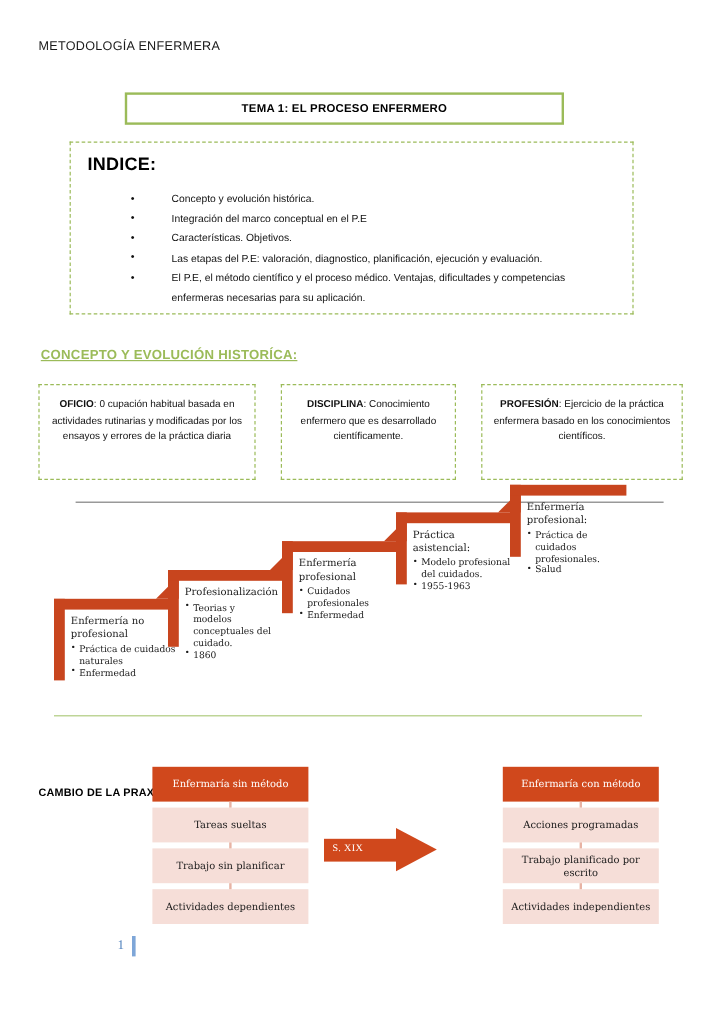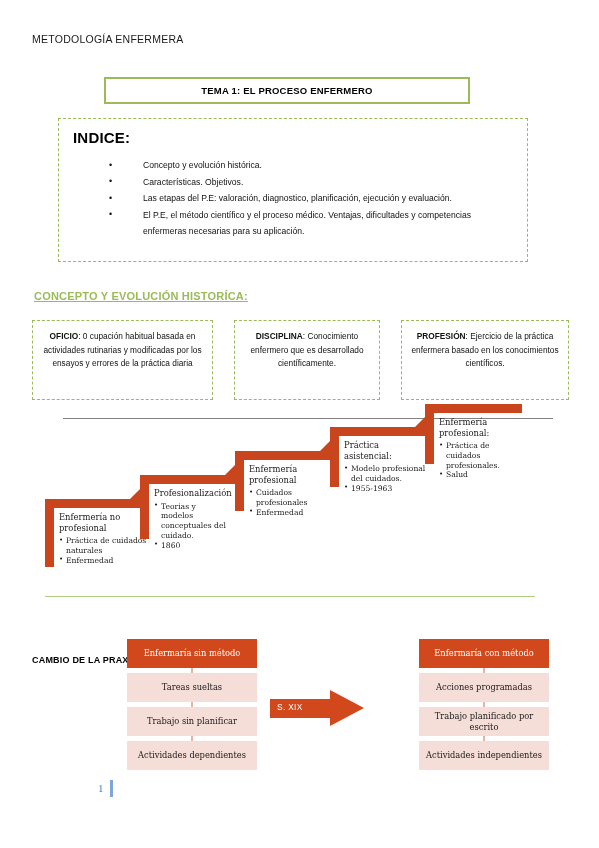--- a/index.html
+++ b/index.html
@@ -288,21 +288,21 @@
     height: 0;
     border-top: 18px solid transparent;
     border-bottom: 18px solid transparent;
     border-left: 34px solid #D0481C;
   }
   .big-arrow .lbl {
     position: absolute;
     left: 7px;
     top: 12px;
     color: #ffffff;
-    font-family: Liberation Sans, sans-serif;
+    font-family: Liberation Serif, serif;
     font-size: 8.4px;
     letter-spacing: 0.3px;
   }
 
   
   .page-num {
     position: absolute;
     left: 98px;
     top: 782px;
     font-size: 11px;
@@ -326,20 +326,21 @@
   <div class="doc-header">METODOLOGÍA ENFERMERA</div>
 
   <div class="title-box">
     <span>TEMA 1: EL PROCESO ENFERMERO</span>
   </div>
 
   <div class="indice-box">
     <div class="indice-title">INDICE:</div>
     <ul class="indice-list">
       <li>Concepto y evolución histórica.</li>
+      <li>Integración del marco conceptual en el P.E</li>
       <li>Características. Objetivos.</li>
       <li>Las etapas del P.E: valoración, diagnostico, planificación, ejecución y evaluación.</li>
       <li>El P.E, el método científico y el proceso médico. Ventajas, dificultades y competencias enfermeras necesarias para su aplicación.</li>
     </ul>
   </div>
 
   <div class="section-heading">CONCEPTO Y EVOLUCIÓN HISTORÍCA:</div>
 
   <div class="defs">
     <div class="def-box def-1">

